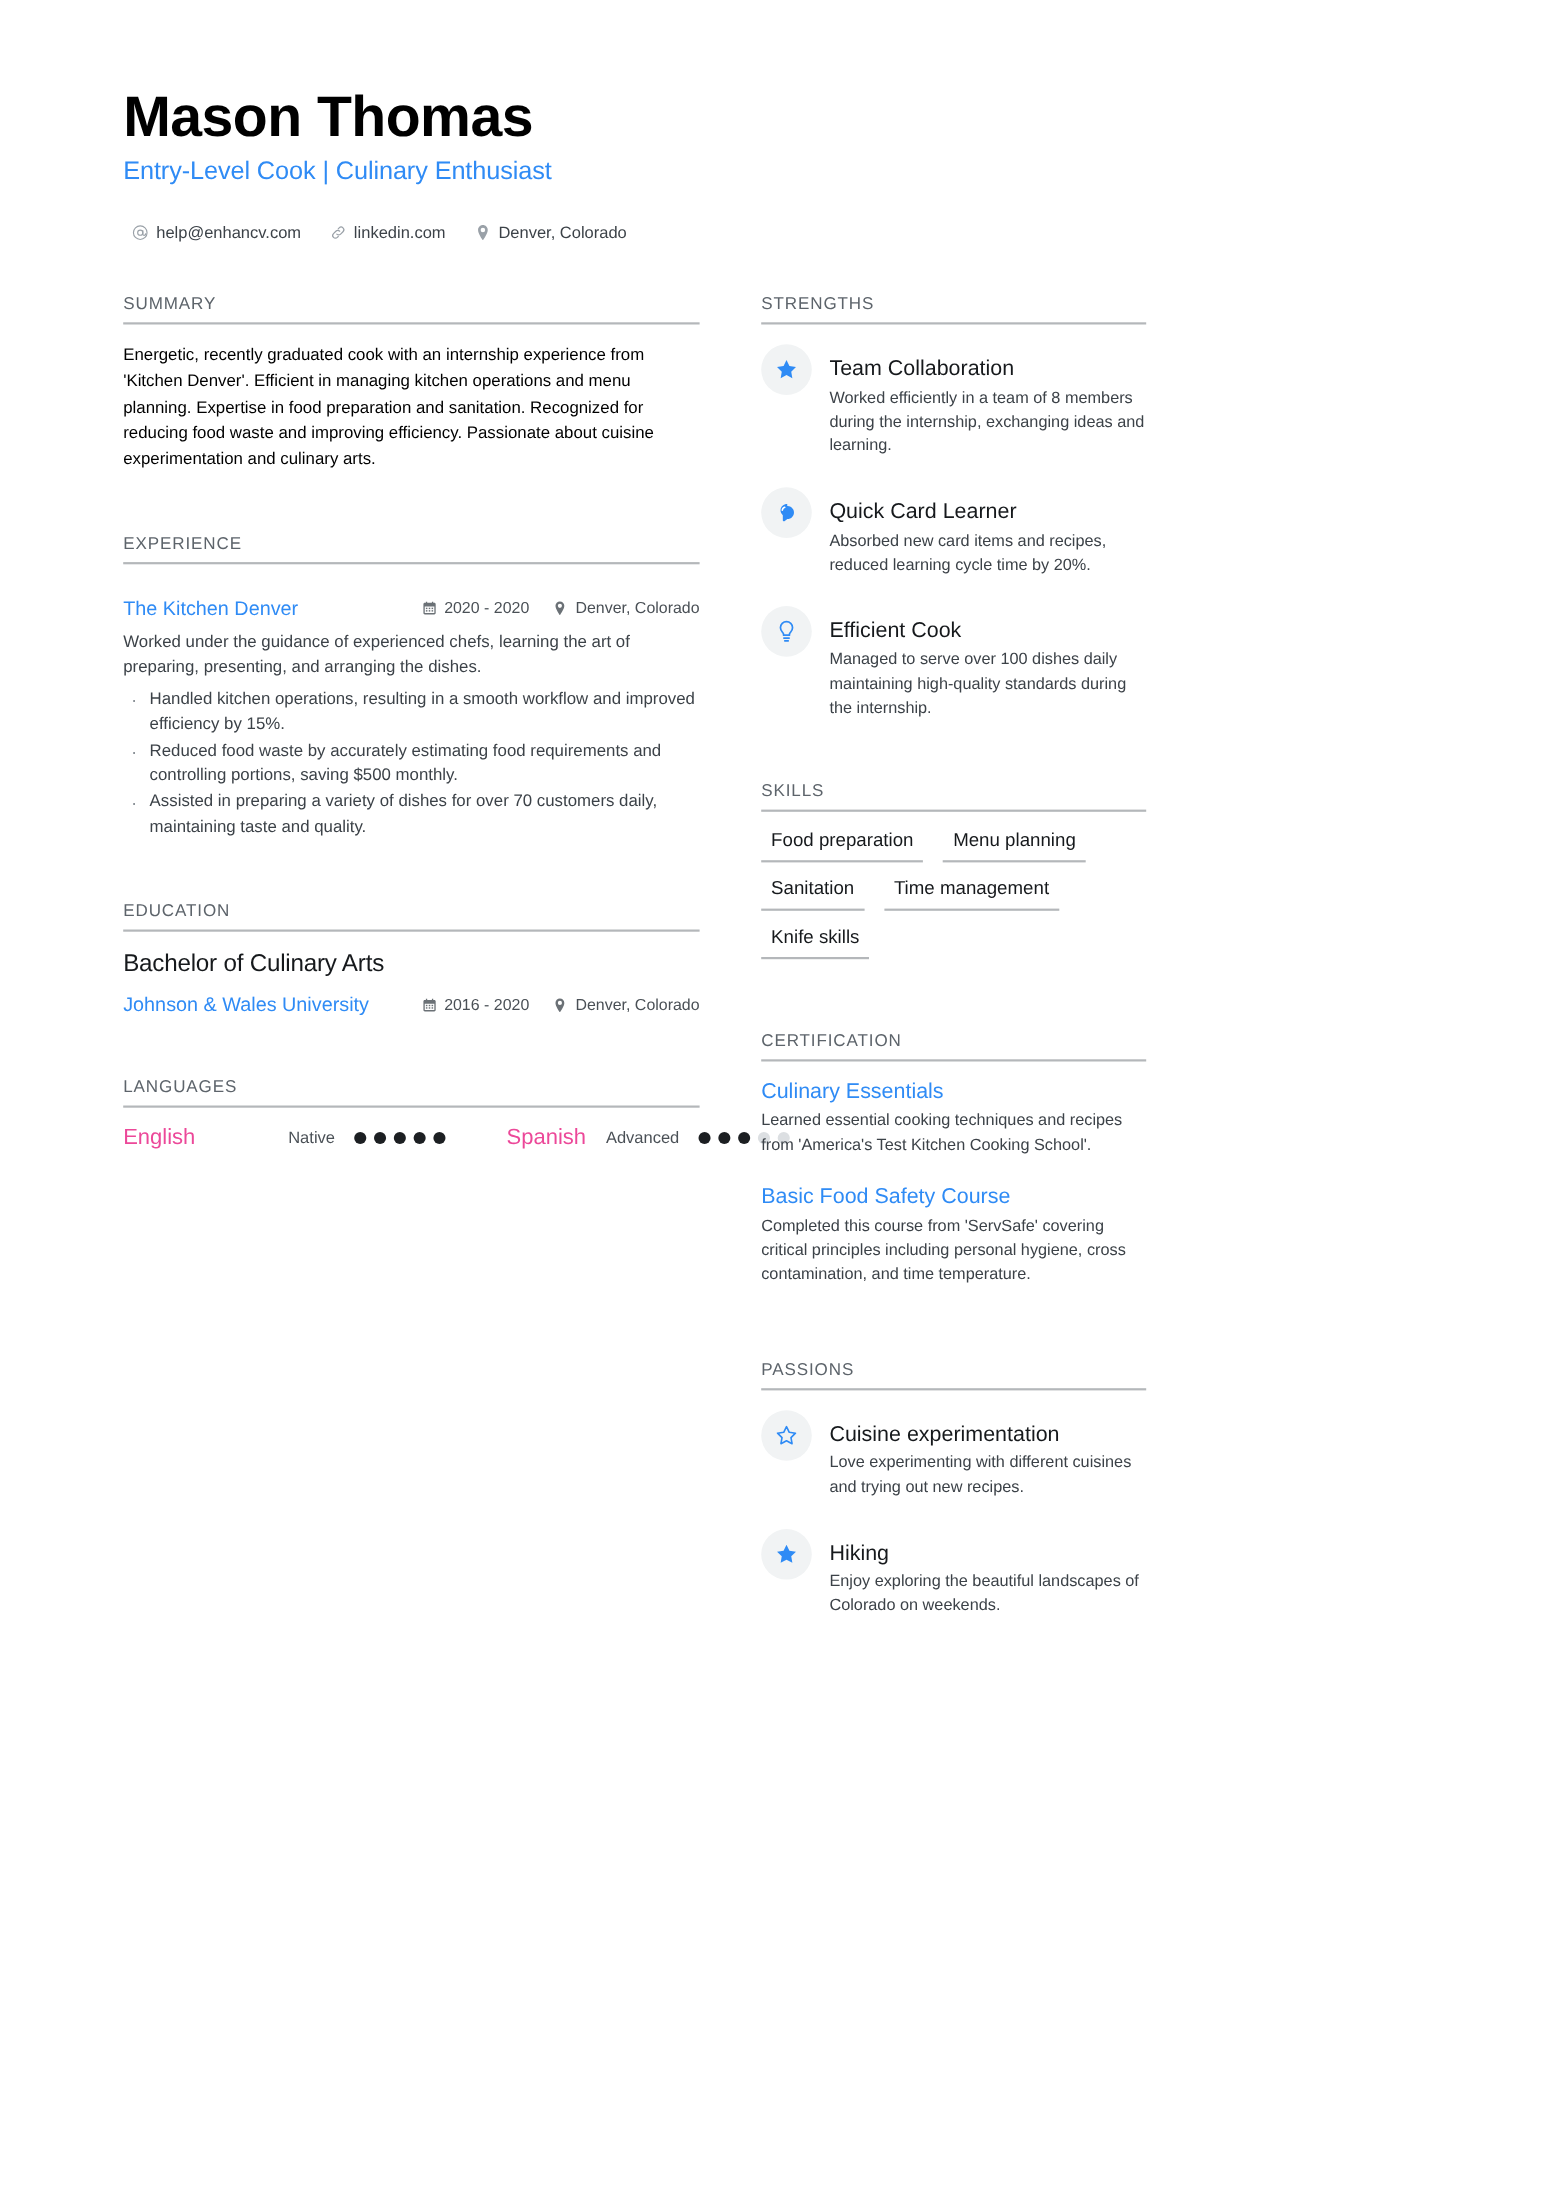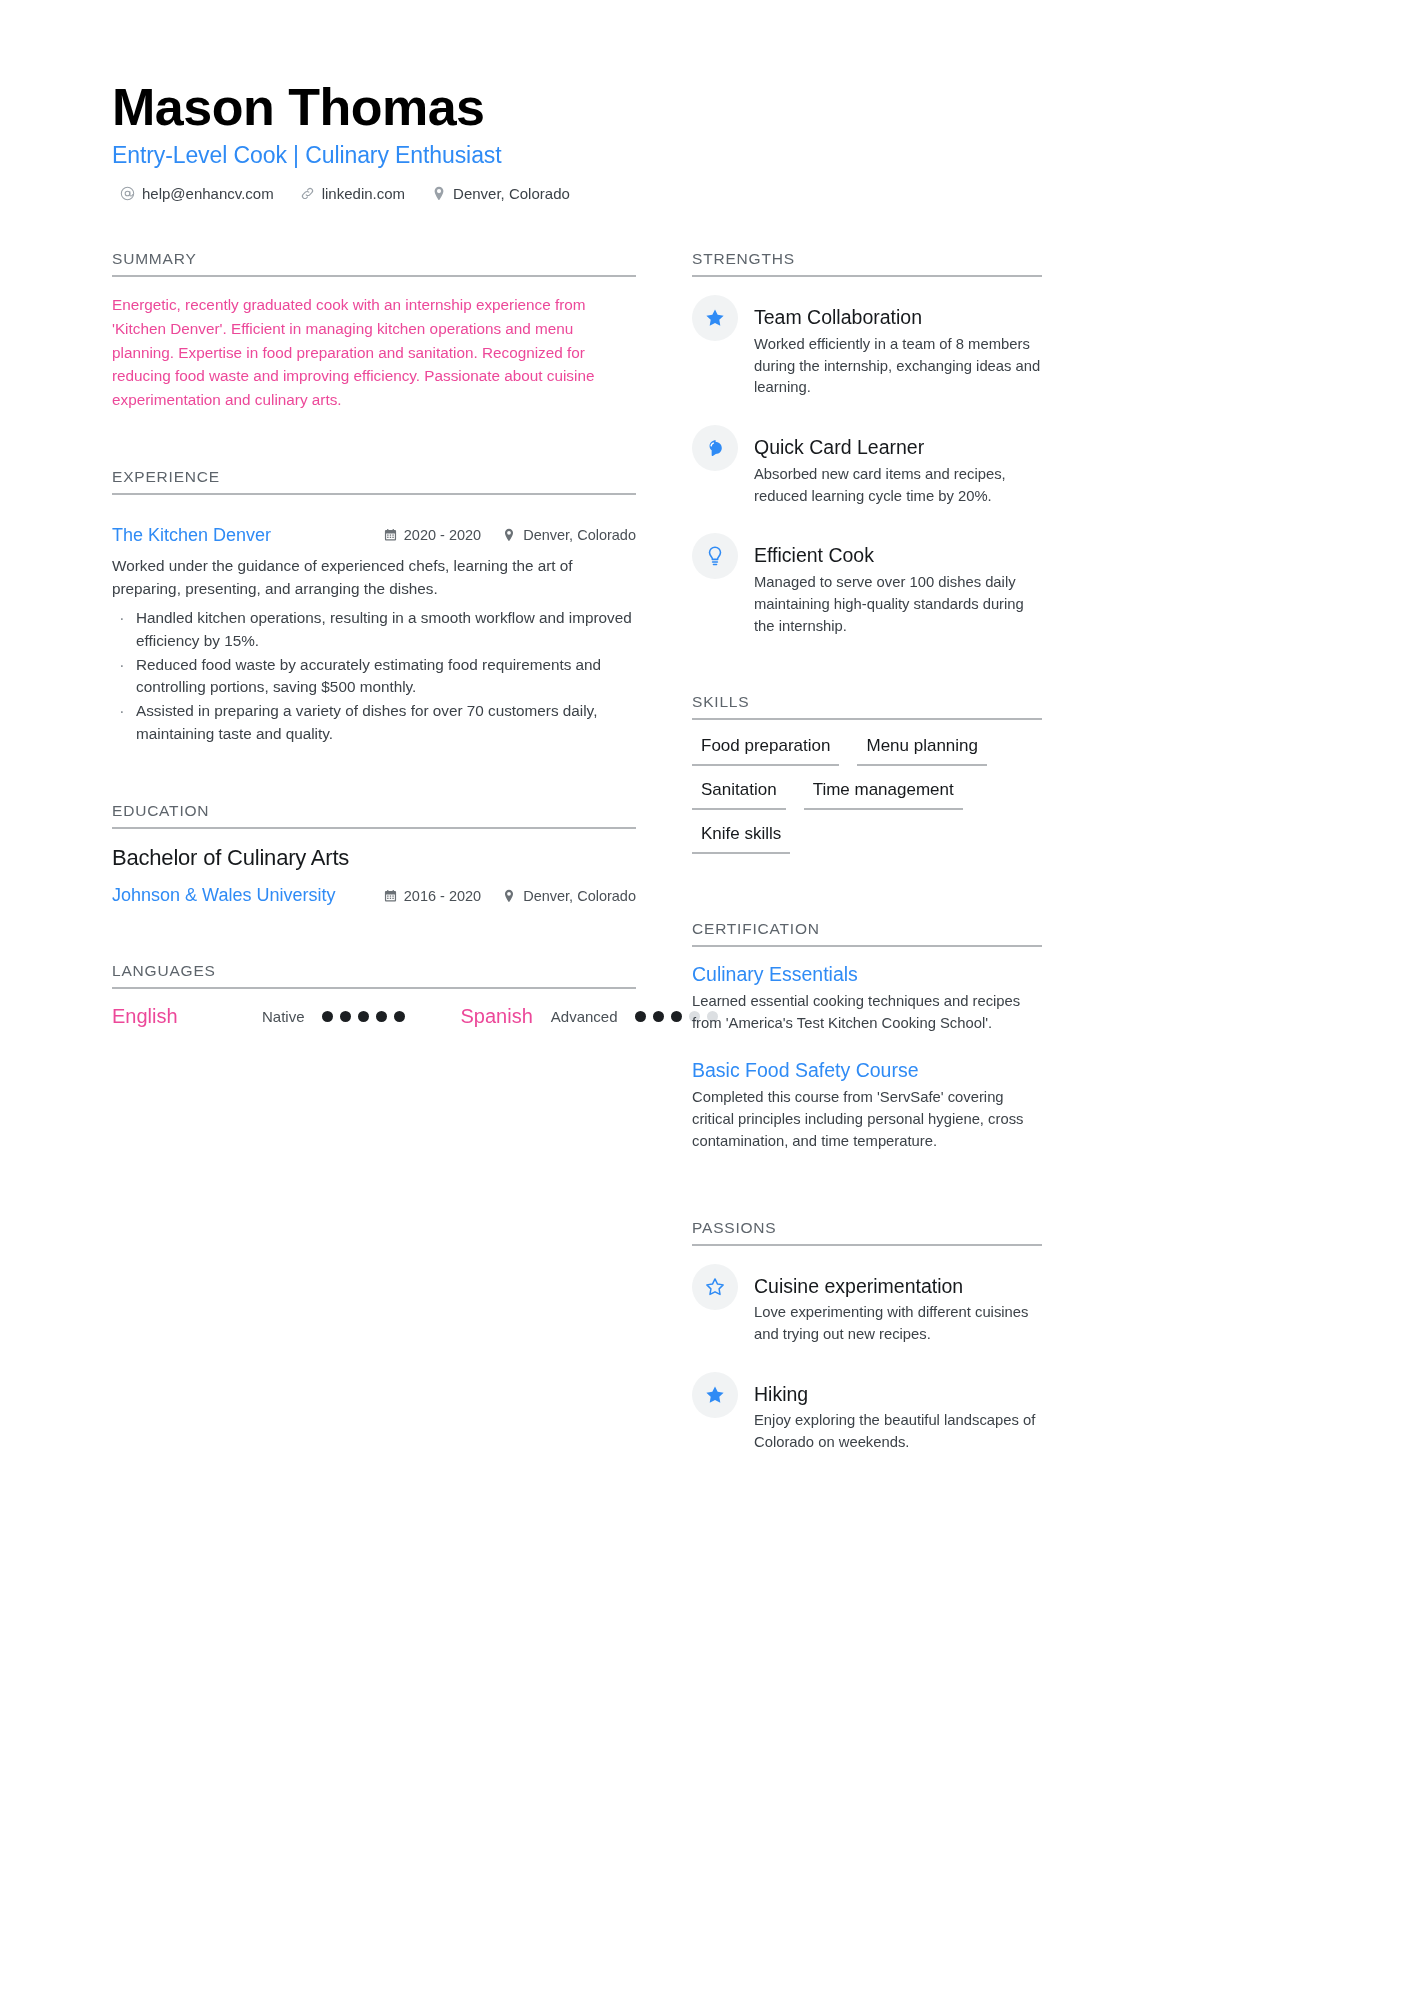--- a/index.html
+++ b/index.html
@@ -40,21 +40,21 @@
     font-size: 23px;
     font-weight: 400;
     color: #2f8bf5;
     letter-spacing: -0.1px;
   }
 
   .contacts {
     display: flex;
     align-items: center;
     gap: 26px;
-    margin-top: 16px;
+    margin-top: 34px;
     padding-left: 8px;
   }
 
   .contact {
     display: flex;
     align-items: center;
     gap: 7px;
     font-size: 15px;
     color: #3c4248;
   }
@@ -90,21 +90,21 @@
     border-bottom: 2px solid #b4b7ba;
     text-transform: uppercase;
   }
 
   .sec-body { padding-top: 16px; }
 
   
   .summary-text {
     font-size: 15.3px;
     line-height: 1.55;
-    color: #ec4899;
+    color: #000000;
   }
 
   .entry { margin-bottom: 4px; }
 
   .entry-title {
     font-size: 22px;
     font-weight: 400;
     color: #16191c;
     letter-spacing: -0.2px;
   }

